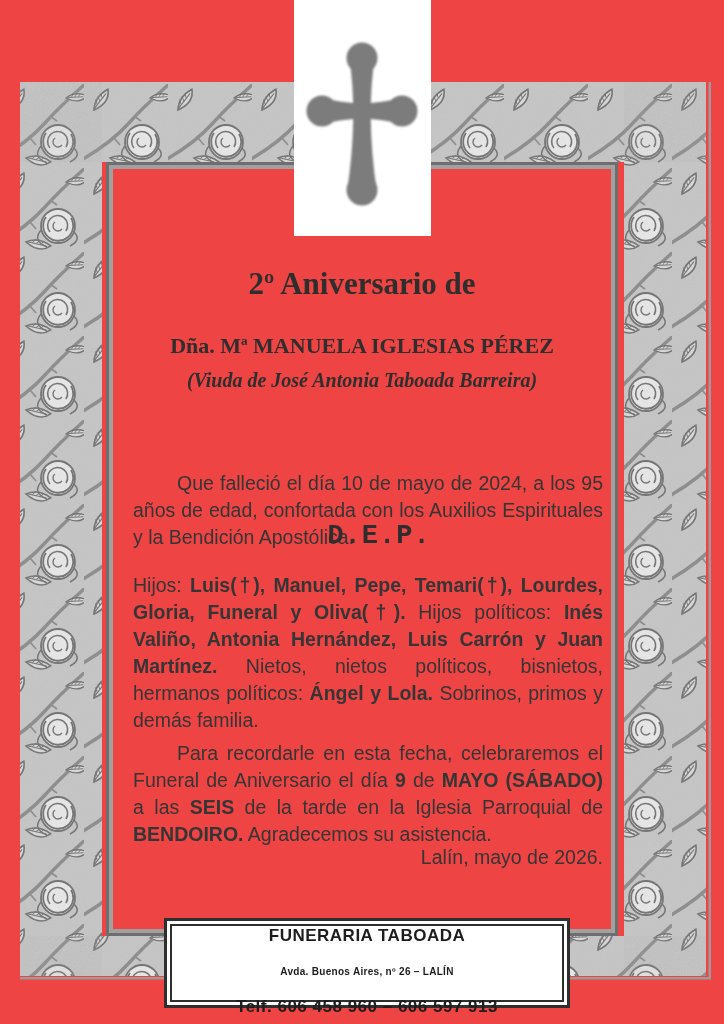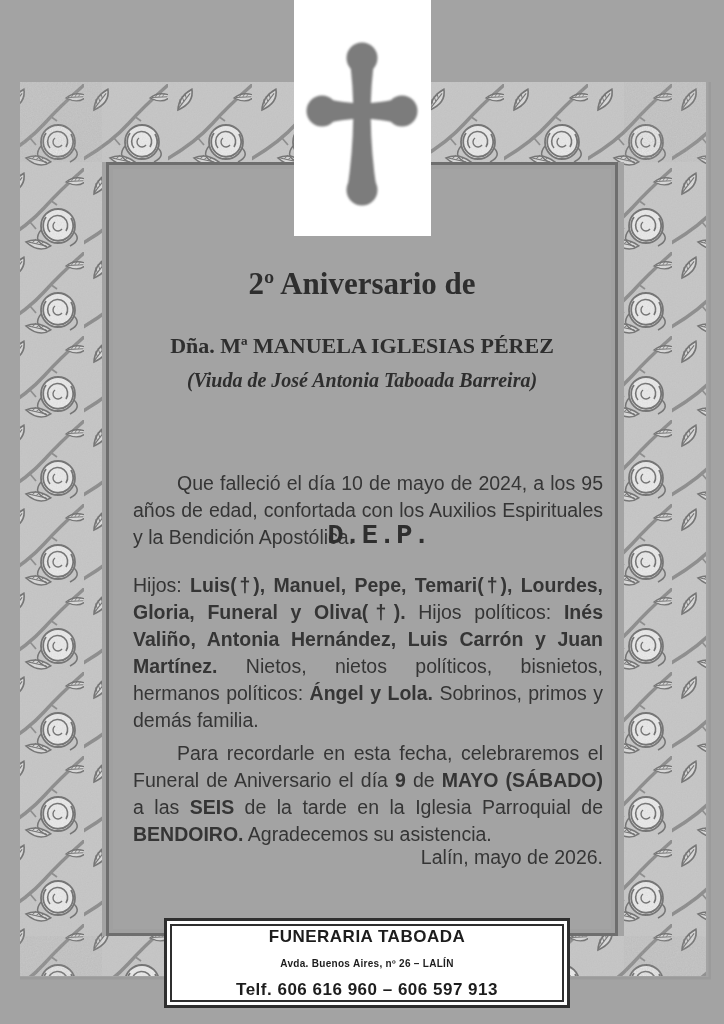--- a/index.html
+++ b/index.html
@@ -1,17 +1,17 @@
 <!DOCTYPE html>
 <html><head>
 <meta charset="utf-8">
 <style>
   html,body{margin:0;padding:0;background:#ffffff;}
   .sheet{
-    position:relative;width:724px;height:1024px;background:#a3a3a3;overflow:hidden;
+    position:relative;width:724px;height:1024px;background:#ef4444;overflow:hidden;
     font-family:"Liberation Sans",sans-serif;color:#333333;
   }
   .frame-svg{position:absolute;left:0;top:0;z-index:1;}
   .inner-frame{
     position:absolute;left:109px;top:165px;width:498px;height:760px;
     border:4px solid #a0a0a0;box-shadow:0 0 0 3px #6e6e6e;background:transparent;z-index:2;
   }
   .cross-gap{position:absolute;left:294px;top:0;width:137px;height:236px;background:#ffffff;z-index:3;}
   .cross-wrap{position:absolute;left:301px;top:34px;width:122px;height:184px;z-index:4;}
   .content{position:absolute;left:0;top:0;width:724px;height:1024px;z-index:5;}
@@ -38,21 +38,21 @@
   }
   .family{top:572px;}
   .funeral{top:740px;text-indent:44px;}
   .place-date{position:absolute;left:133px;top:846px;width:470px;text-align:right;font-size:19.5px;color:#353535;}
   .fh-box{
     position:absolute;left:164px;top:918px;width:406px;height:90px;background:#ffffff;
     border:3px solid #2f2f2f;box-sizing:border-box;padding:3px;z-index:6;
   }
   .fh-inner{
     width:100%;height:100%;border:2px solid #2f2f2f;box-sizing:border-box;
-    display:flex;flex-direction:column;align-items:center;justify-content:flex-end;gap:11px;
+    display:flex;flex-direction:column;align-items:center;justify-content:flex-start;gap:20px;
   }
   .fh-name{font-weight:bold;font-size:17px;letter-spacing:0.5px;color:#1d1d1d;}
   .fh-address{font-weight:bold;font-size:10px;letter-spacing:0.3px;color:#1d1d1d;}
   .fh-phone{font-weight:bold;font-size:17px;letter-spacing:0.5px;color:#1d1d1d;}
   b{font-weight:bold;}
 </style>
 </head>
 <body>
 
 <div class="sheet">
@@ -131,17 +131,17 @@
     <div class="dep">D.E.P.</div>
     <div class="para family"><span>Hijos: </span><b>Luis(†), Manuel, Pepe, Temari(†), Lourdes, Gloria, Funeral y Oliva(†).</b><span> Hijos políticos: </span><b>Inés Valiño, Antonia Hernández, Luis Carrón y Juan Martínez.</b><span> Nietos, nietos políticos, bisnietos, hermanos políticos: </span><b>Ángel y Lola.</b><span> Sobrinos, primos y demás familia.</span></div>
     <div class="para funeral"><span>Para recordarle en esta fecha, celebraremos el Funeral de Aniversario el día </span><b>9</b><span> de </span><b>MAYO (SÁBADO)</b><span> a las </span><b>SEIS</b><span> de la tarde en la Iglesia Parroquial de </span><b>BENDOIRO.</b><span> Agradecemos su asistencia.</span></div>
     <div class="place-date">Lalín, mayo de 2026.</div>
   </div>
 
   <div class="fh-box">
     <div class="fh-inner">
       <div class="fh-name">FUNERARIA TABOADA</div>
       <div class="fh-address">Avda. Buenos Aires, nº 26 – LALÍN</div>
-      <div class="fh-phone">Telf. 606 616 960 – 606 597 913</div>
+      <div class="fh-phone">Telf. 606 458 960 – 606 597 913</div>
     </div>
   </div>
 
 </div>
 
 </body></html>

